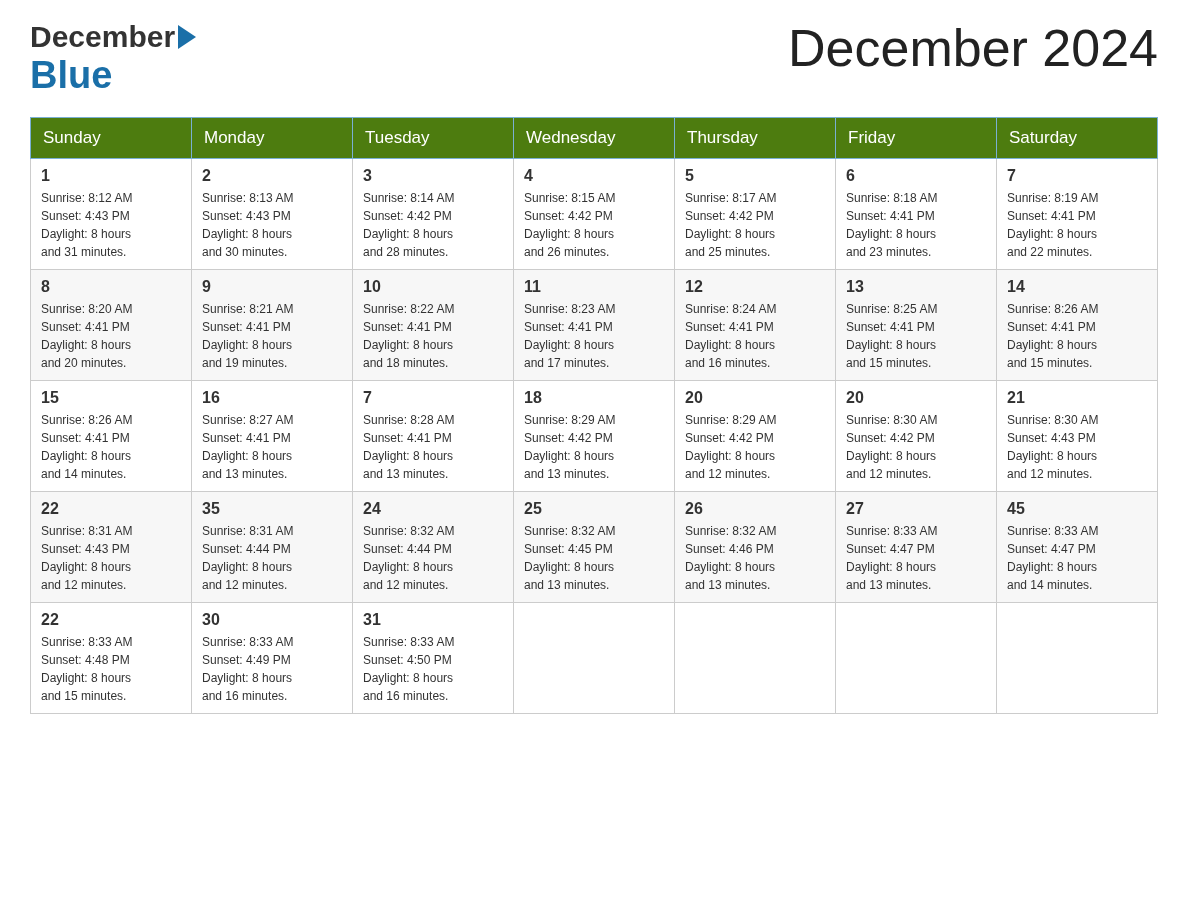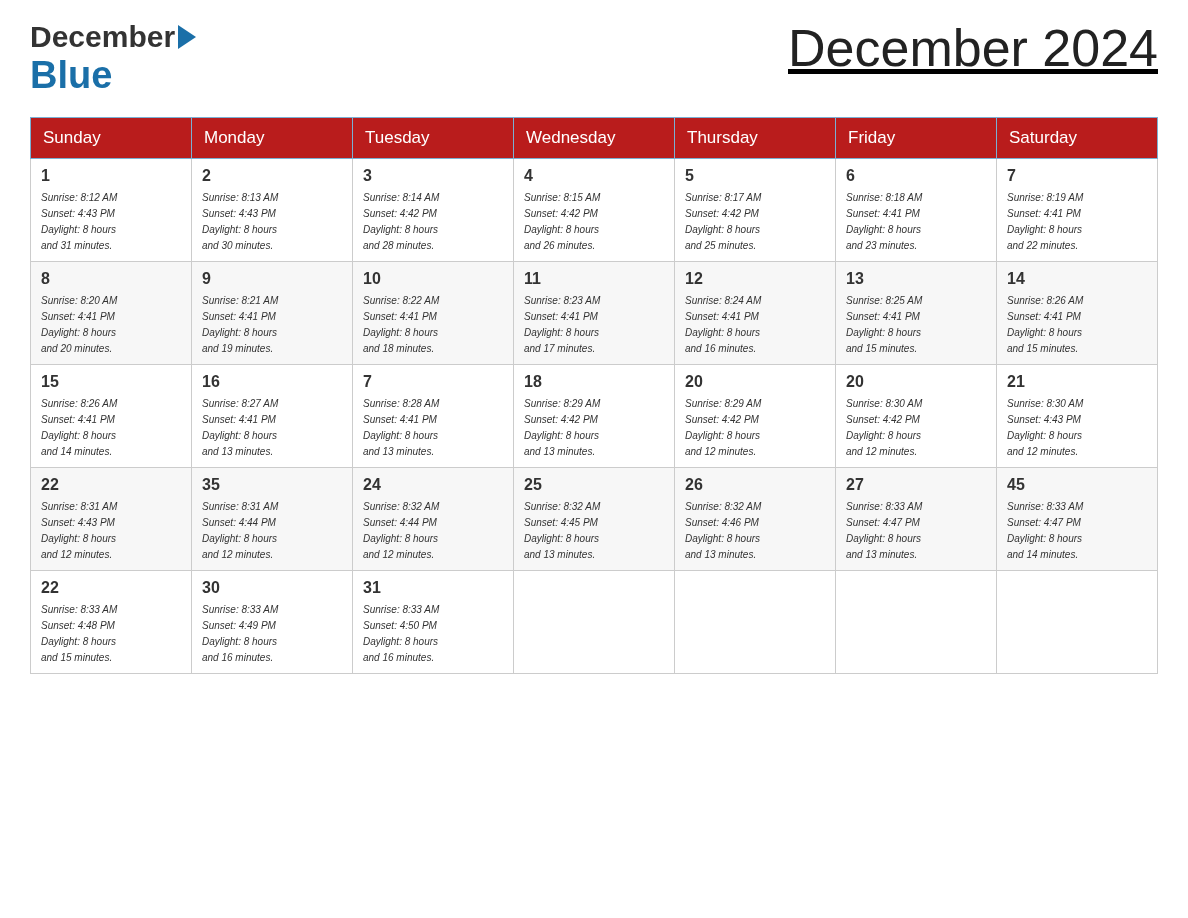--- a/index.html
+++ b/index.html
@@ -16,40 +16,39 @@
       align-items: flex-start;
       margin-bottom: 20px;
     }
     .logo {
       display: flex;
       flex-direction: column;
       align-items: flex-start;
     }
     .title-area {
       text-align: right;
-      text-decoration: underline;
     }
     .title-month {
       font-size: 52px;
       font-weight: normal;
       color: #222;
       line-height: 1.1;
     }
     .title-location {
       font-size: 22px;
       color: #555;
       margin-top: 4px;
     }
     .calendar-table {
       width: 100%;
       border-collapse: collapse;
       border: 1px solid #aaa;
     }
     .calendar-table th {
-      background-color: #b91c1c;
+      background-color: #4d7c0f;
       color: #fff;
       font-size: 17px;
       font-weight: normal;
       padding: 10px 12px;
       text-align: left;
       border: 1px solid #7ab0d4;
     }
     .calendar-table td {
       vertical-align: top;
       padding: 8px 10px;
@@ -63,23 +62,22 @@
     .calendar-table tr:nth-child(even) td {
       background: #f7f7f7;
     }
     .day-number {
       font-size: 16px;
       font-weight: bold;
       display: block;
       margin-bottom: 4px;
     }
     .day-info {
-      font-size: 10px;
+      font-size: 12px;
       line-height: 1.5;
-      font-style: italic;
     }
     .empty-cell {
       background: #fff !important;
     }
     .logo-container {
       display: flex;
       align-items: center;
     }
     .logo-text-general {
       font-size: 30px;

